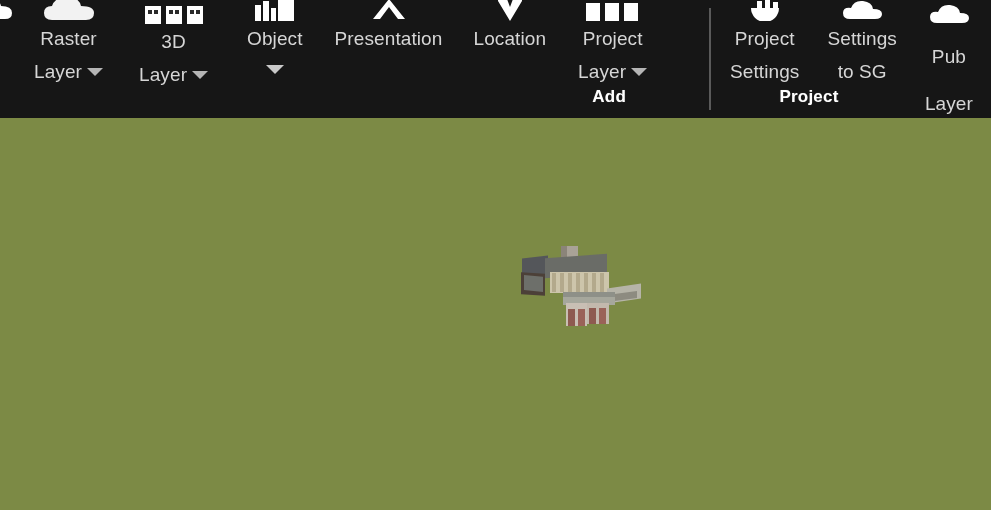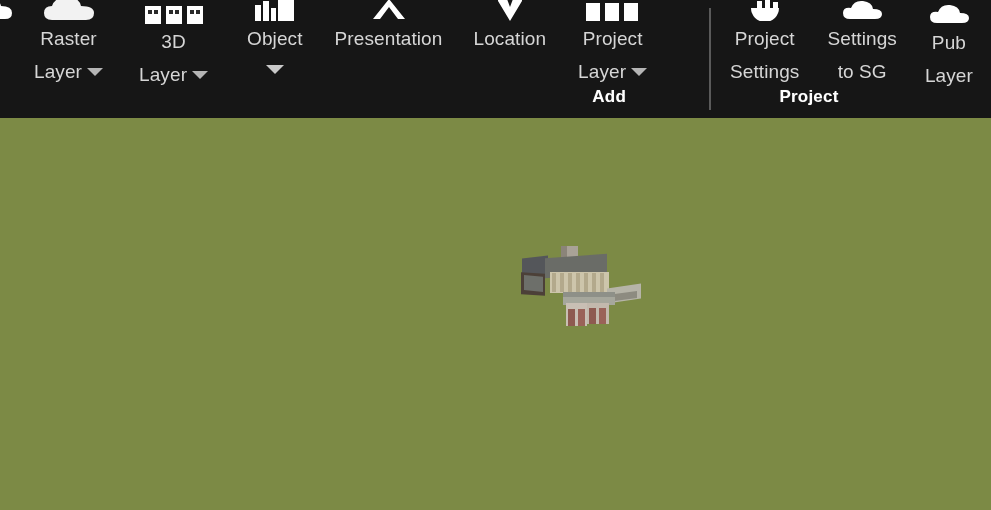--- a/index.html
+++ b/index.html
@@ -253,21 +253,21 @@
         <div class="ribbon-btn" style="padding:0 14px;">
           <div class="btn-icon">
             <svg class="ico-svg" width="44" height="22" viewBox="0 0 44 22" aria-hidden="true">
               <path d="M10 20 Q3 20 3 14 Q3 8 11 9 Q14 1 23 2 Q32 3 33 10 Q42 10 42 15 Q42 20 35 20 Z" fill="#ffffff"></path>
             </svg>
           </div>
           <div class="btn-label">Settings</div>
           <div class="btn-label two-line">to SG</div>
         </div>
 
-        <div class="ribbon-btn" style="padding:12px 14px;">
+        <div class="ribbon-btn" style="padding:12px 14px;gap:14px;">
           <div class="btn-icon">
             <svg class="ico-svg" width="44" height="22" viewBox="0 0 44 22" aria-hidden="true">
               <path d="M10 20 Q3 20 3 14 Q3 8 11 9 Q14 1 23 2 Q32 3 33 10 Q42 10 42 15 Q42 20 35 20 Z" fill="#ffffff"></path>
             </svg>
           </div>
           <div class="btn-label">Pub</div>
           <div class="btn-label two-line">Layer</div>
         </div>
 
       </div>

